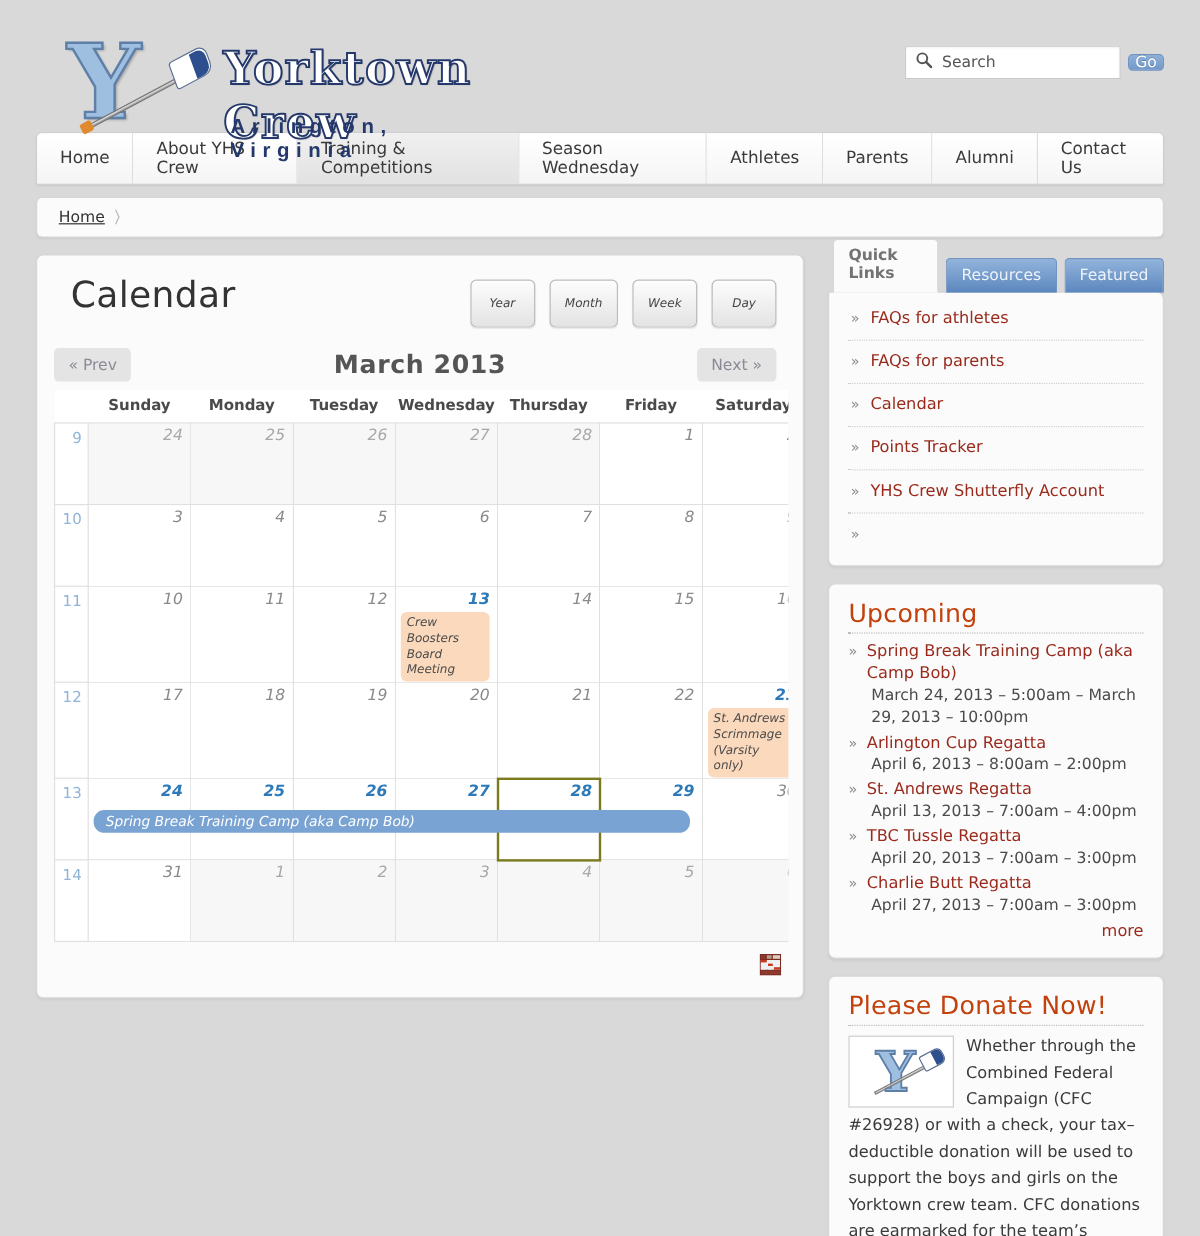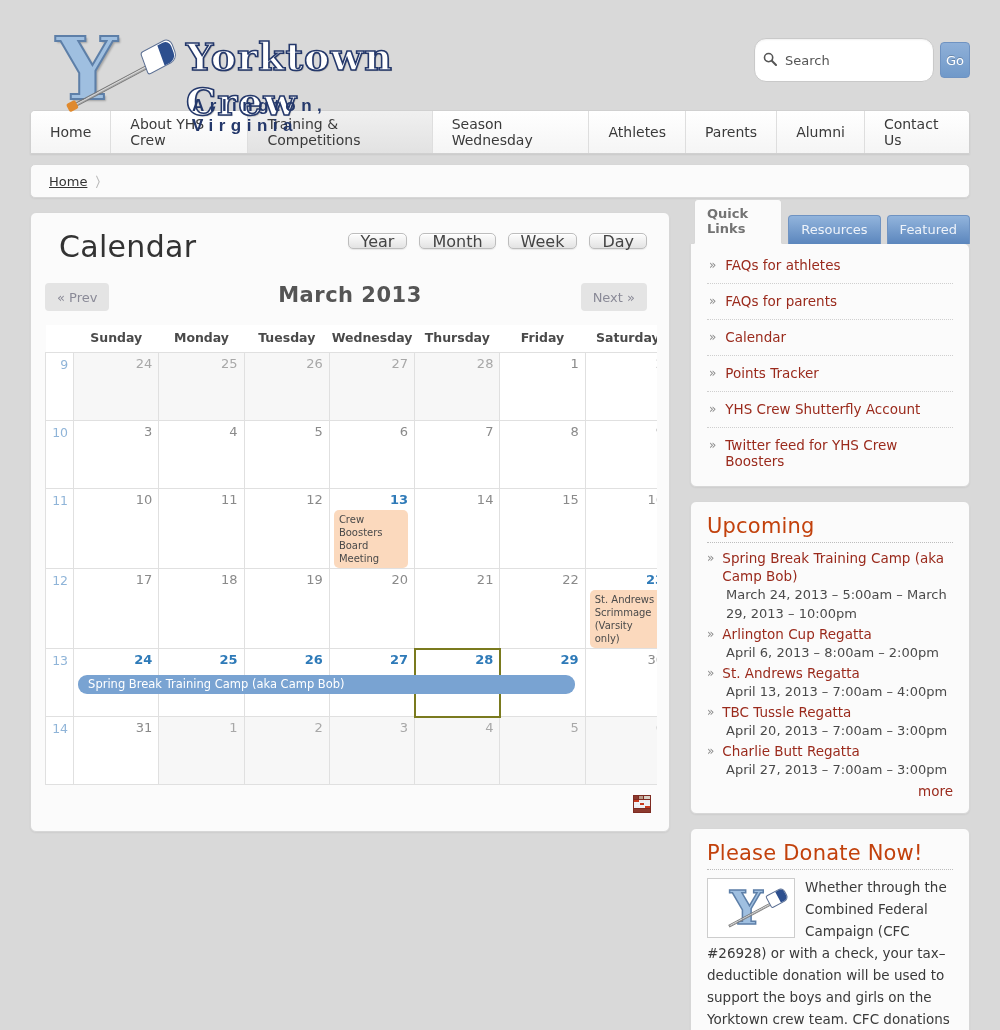--- a/index.html
+++ b/index.html
@@ -43,32 +43,32 @@
   }
   .subwordmark {
     position:absolute; left:154px; top:74px;
     font-family:Liberation Sans, sans-serif;
     font-size:17px; font-weight:bold; letter-spacing:5.5px;
     color:#24386b;
   }
 
   .search-area { position:absolute; right:30px; top:38px; display:flex; align-items:center; gap:6px; }
   .search-box {
-    width:180px; height:44px; background:#fff; border:1px solid #c9c9c9; border-radius:12px;
+    width:180px; height:28px; background:#fff; border:1px solid #c9c9c9; border-radius:0;
     display:flex; align-items:center; padding:0 8px; gap:6px;
     box-shadow:inset 0 1px 2px rgba(0,0,0,.06);
   }
   .search-box svg { flex:0 0 auto; }
   .search-input {
     border:0; outline:0; background:transparent; width:100%;
     font-family:"DejaVu Sans", sans-serif; font-size:13px; color:#555;
   }
   .search-input::placeholder { color:#555; }
   .go-btn {
-    width:30px; height:36px; border-radius:4px; border:1px solid #6f93c2;
+    width:30px; height:14px; border-radius:4px; border:1px solid #6f93c2;
     background:linear-gradient(#8fb0d8,#7099c9);
     color:#fff; font-size:13px; font-family:"DejaVu Sans", sans-serif;
     display:flex; align-items:center; justify-content:center; cursor:pointer;
     text-shadow:0 -1px 0 rgba(0,0,0,.2);
   }
 
   
   .nav {
     margin:0 30px; height:44px; background:#fbfbfb;
     border:1px solid #d0d0d0; border-radius:5px 5px 0 0;
@@ -99,28 +99,29 @@
     width:640px; background:#fbfbfb; border:1px solid #d7d7d7; border-radius:6px;
     padding:16px 14px 18px 14px; box-shadow:0 1px 2px rgba(0,0,0,.06);
   }
   .side { width:280px; display:flex; flex-direction:column; gap:14px; }
 
   
   .cal-top { display:flex; align-items:flex-start; position:relative; height:48px; }
   .cal-title { font-size:30px; color:#333; font-weight:normal; margin:0; padding-left:14px; letter-spacing:.3px; }
   .view-btns { position:absolute; right:8px; top:4px; display:flex; gap:12px; }
   .vbtn {
-    min-width:54px; height:16px; padding:0 12px;
+    min-width:54px; height:40px; padding:0 12px;
     border:1px solid #bdbdbd; border-radius:5px;
     background:linear-gradient(#fdfdfd,#e3e3e3);
-    font-size:16px; color:#444; cursor:pointer;
+    font-size:10px; color:#444; cursor:pointer;
     display:flex; align-items:center; justify-content:center;
     box-shadow:0 1px 1px rgba(0,0,0,.08), inset 0 1px 0 #fff;
-  }
-  .cal-nav { display:flex; align-items:flex-start; position:relative; height:42px; margin-top:6px; }
+    font-style:italic;
+  }
+  .cal-nav { display:flex; align-items:center; position:relative; height:42px; margin-top:6px; }
   .navbtn {
     height:28px; padding:0 12px; border:0; border-radius:4px;
     background:#e4e4e4; color:#8a8a97; font-size:13px; cursor:pointer;
     display:flex; align-items:center;
   }
   .navbtn.next { position:absolute; right:8px; }
   .month-label {
     position:absolute; left:0; right:0; text-align:center;
     font-size:21px; color:#555; font-weight:bold; letter-spacing:.5px;
   }
@@ -132,21 +133,21 @@
   .cal-table th.dow {
     width:85px; font-size:12.5px; font-weight:bold; color:#4a4a4a;
     padding:5px 0 7px 0; background:#fff; border:0;
   }
   .cal-table td.wk {
     width:28px; vertical-align:top; text-align:right; padding:4px 5px 0 0;
     font-size:12.5px; color:#8fb4d8; border:1px solid #e0e0e0; background:#fff;
   }
   .cal-table td.day {
     width:85px; height:68px; vertical-align:top; padding:3px 6px 0 4px;
-    border:1px solid #e0e0e0; background:#fff; position:relative;
+    border:1px solid #e0e0e0; background:#fff; position:relative;font-style:italic;
   }
   .cal-table td.day .dn { font-size:13px; color:#8a8a8a; text-align:right; display:block; }
   .cal-table td.day.inmonth .dn { color:#8a8a8a; }
   .cal-table td.day.othermonth { background:#f7f7f7; }
   .cal-table td.day.othermonth .dn { color:#a8a8a8; }
   .cal-table td.day.has-event .dn { color:#2e7ab8; font-weight:bold; }
   .cal-table td.day.today { outline:2px solid #7a7a1e; outline-offset:-1px; z-index:5; }
 
   .ev {
     margin-top:3px; background:#fbd9bd; border-radius:5px;
@@ -494,21 +495,20 @@
           <div class="qlink">
             <span class="chev">»</span>
             <span>Points Tracker</span>
           </div>
           <div class="qlink">
             <span class="chev">»</span>
             <span>YHS Crew Shutterfly Account</span>
           </div>
           <div class="qlink">
             <span class="chev">»</span>
-            <span>Twitter feed for YHS Crew Boosters</span>
           </div>
         </div>
       </div>
 
       <div class="card">
         <h3>Upcoming</h3>
         <div class="rule"></div>
         <div id="upcoming-list">
             <div>
               <div class="up-item">

